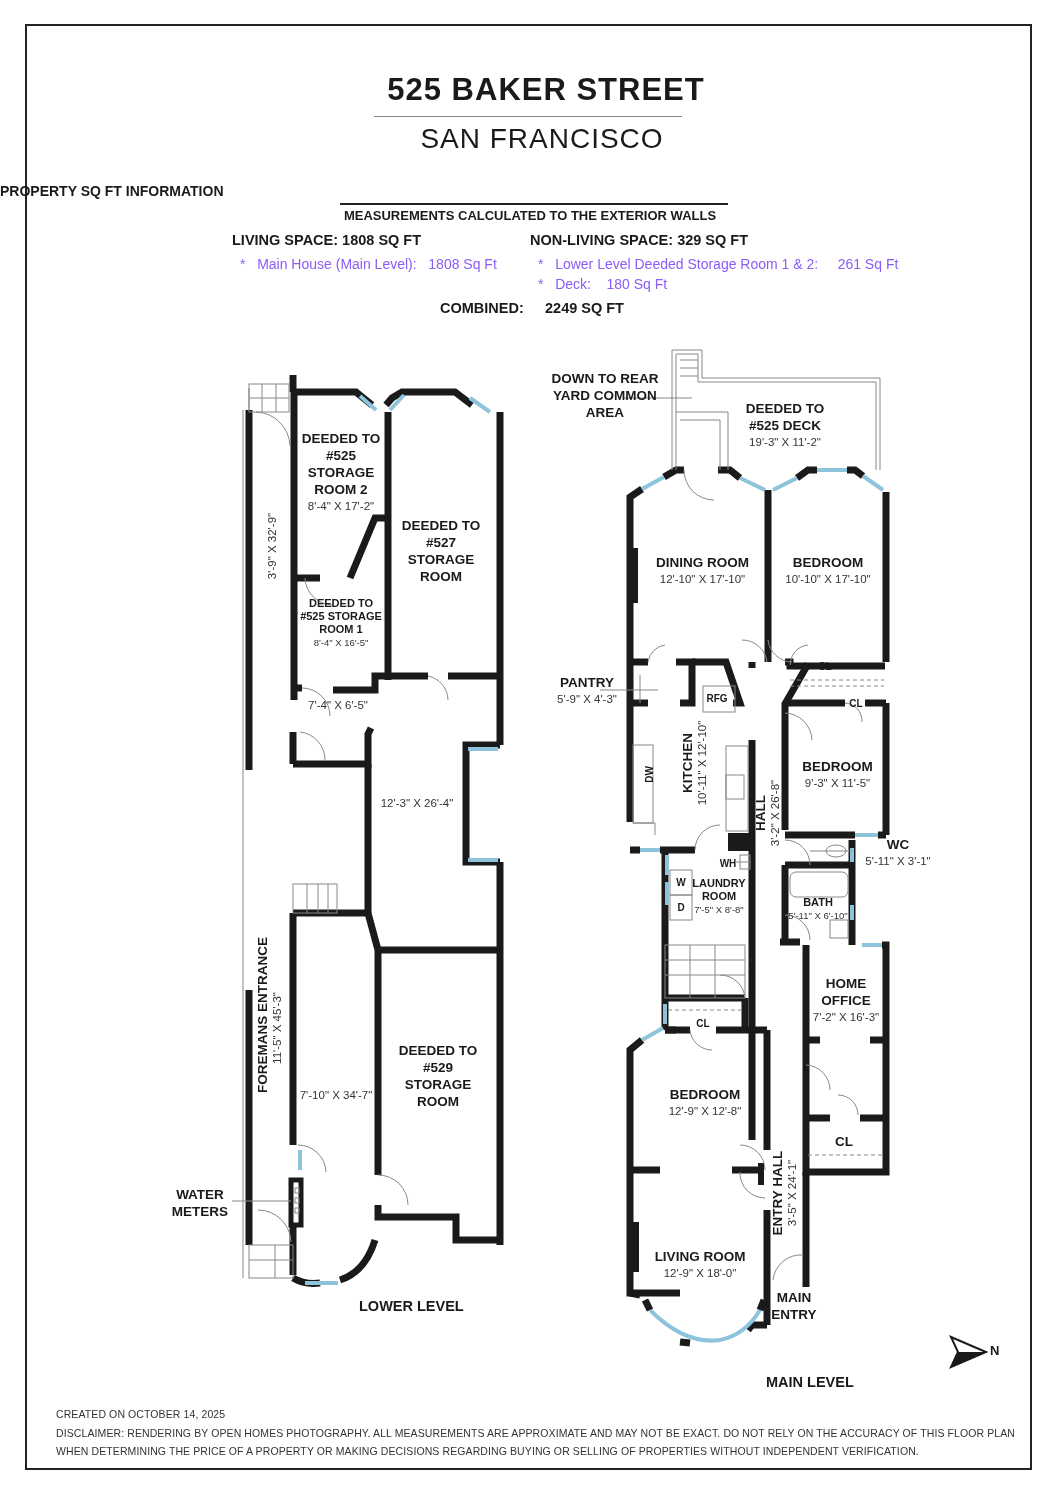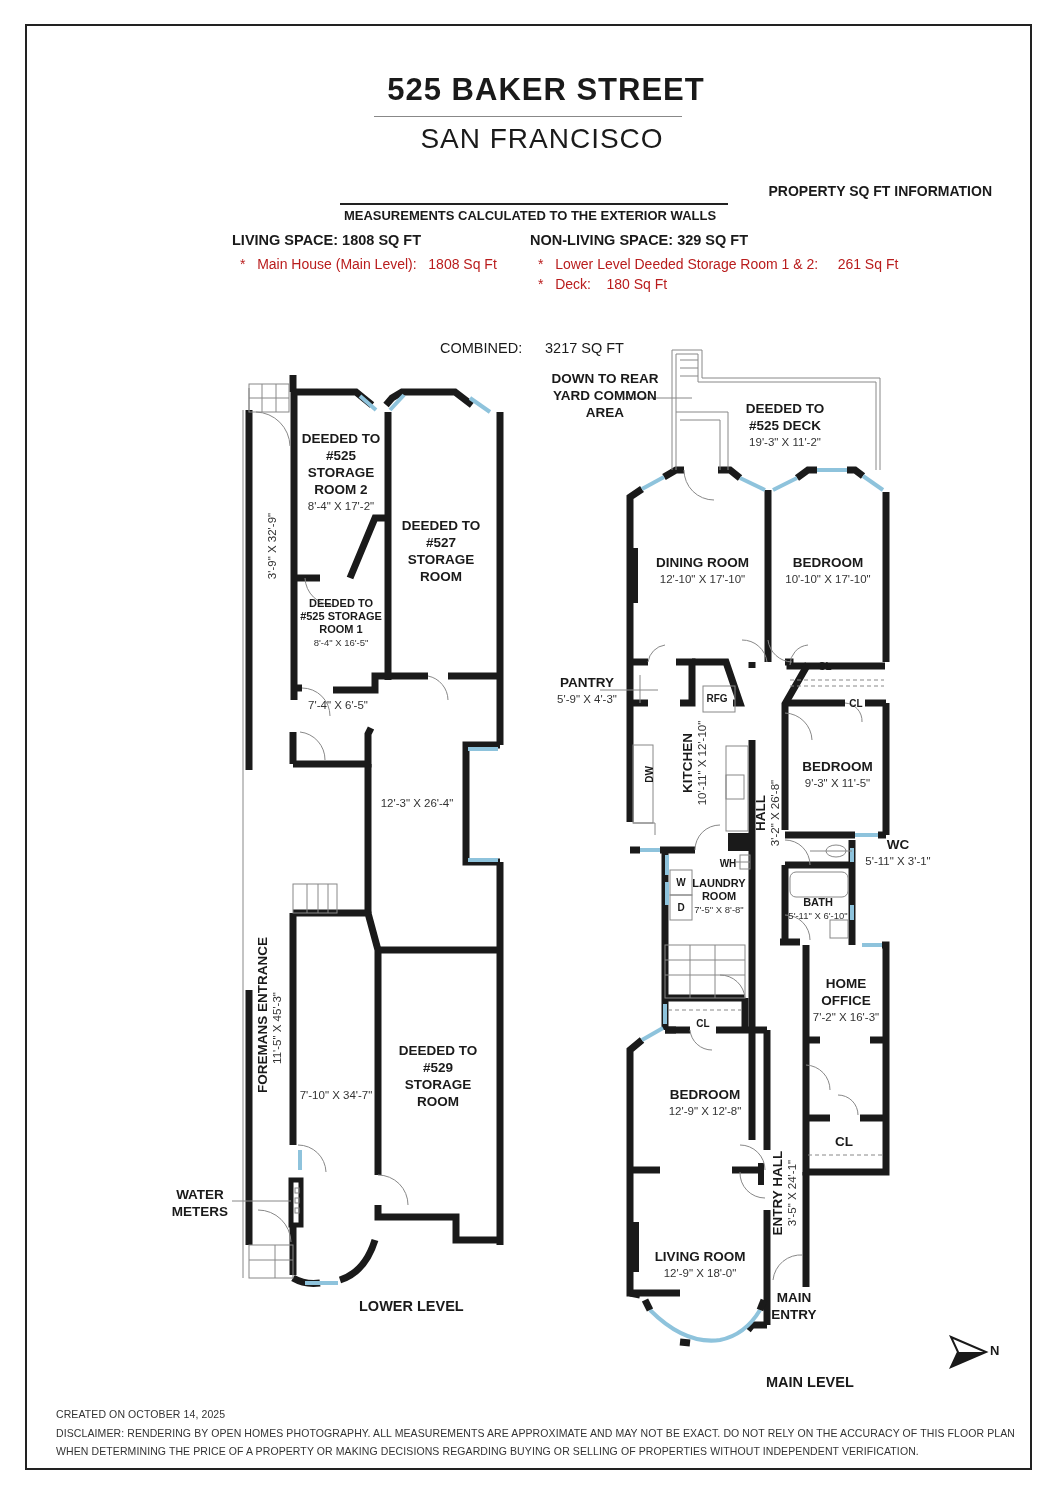--- a/index.html
+++ b/index.html
@@ -1,26 +1,26 @@
 <!DOCTYPE html>
 <html><head>
 <meta charset="utf-8">
 <style>
   html,body{margin:0;padding:0;background:#fff;}
   body{width:1060px;height:1498px;position:relative;overflow:hidden;font-family:"Liberation Sans",sans-serif;color:#1a1a1a;}
   .frame{position:absolute;left:25px;top:24px;width:1007px;height:1446px;border:2px solid #222;box-sizing:border-box;}
   .title{position:absolute;left:0;width:1060px;top:72px;text-align:center;font-weight:bold;font-size:31px;letter-spacing:1px;padding-left:16px;}
   .title-rule{position:absolute;left:374px;top:116px;width:308px;height:1px;background:#888;}
   .subtitle{position:absolute;left:12px;width:1060px;top:123px;text-align:center;font-size:28px;letter-spacing:1px;font-weight:normal;}
-  .info-h{position:absolute;left:0;width:992px;top:183px;text-align:right;font-weight:bold;font-size:14px;}
+  .info-h{position:absolute;left:0;width:840px;top:183px;text-align:left;font-weight:bold;font-size:14px;}
   .info-rule{position:absolute;left:340px;top:203px;width:388px;height:2px;background:#222;}
   .info-sub{position:absolute;left:0;width:1060px;top:208px;text-align:center;font-weight:bold;font-size:13px;}
   .col-h{position:absolute;font-weight:bold;font-size:14.5px;top:232px;}
-  .col-item{position:absolute;font-size:14px;color:#b91c1c;}
-  .combined{position:absolute;top:300px;font-weight:normal;font-size:14.5px;margin-top:40px;}
+  .col-item{position:absolute;font-size:14px;color:#8b5cf6;}
+  .combined{position:absolute;top:300px;font-weight:bold;font-size:14.5px;}
   svg.plan{position:absolute;left:0;top:0;}
   .lbl{position:absolute;text-align:center;font-weight:bold;font-size:13.5px;line-height:17px;color:#1a1a1a;}
   .dim{font-weight:normal;font-size:11.5px;color:#333;display:block;}
   .small .dim{font-size:9.5px;}
   .small{font-size:11px;line-height:13px;}
   .vert{position:absolute;transform:rotate(-90deg);transform-origin:center center;white-space:nowrap;text-align:center;}
   .level{position:absolute;font-weight:bold;font-size:14.5px;margin-left:44px;}
   .foot{position:absolute;left:56px;font-size:10.5px;color:#333;letter-spacing:0.1px;}
 </style>
 </head>
@@ -49,21 +49,21 @@
   <span>Lower Level Deeded Storage Room 1 &amp; 2:</span>&nbsp;&nbsp;&nbsp;&nbsp;
   <span>261 Sq Ft</span>
 </div>
 <div class="col-item" style="left:538px;top:276px">
   <span>*</span>&nbsp;&nbsp;
   <span>Deck:</span>&nbsp;&nbsp;&nbsp;
   <span>180 Sq Ft</span>
 </div>
 
 <div class="combined" style="left:440px">COMBINED:</div>
-<div class="combined" style="left:545px">3217 SQ FT</div>
+<div class="combined" style="left:545px">2249 SQ FT</div>
 
 <svg class="plan" width="1060" height="1498" viewBox="0 0 1060 1498">
   <g fill="none" stroke="#1a1a1a" stroke-width="7" stroke-linejoin="miter">
 
     <line x1="249" y1="410" x2="249" y2="770"></line>
     <line x1="249" y1="990" x2="249" y2="1245"></line>
 
     <line x1="293" y1="392" x2="293" y2="375"></line>
     <line x1="294" y1="392" x2="294" y2="700"></line>
 

